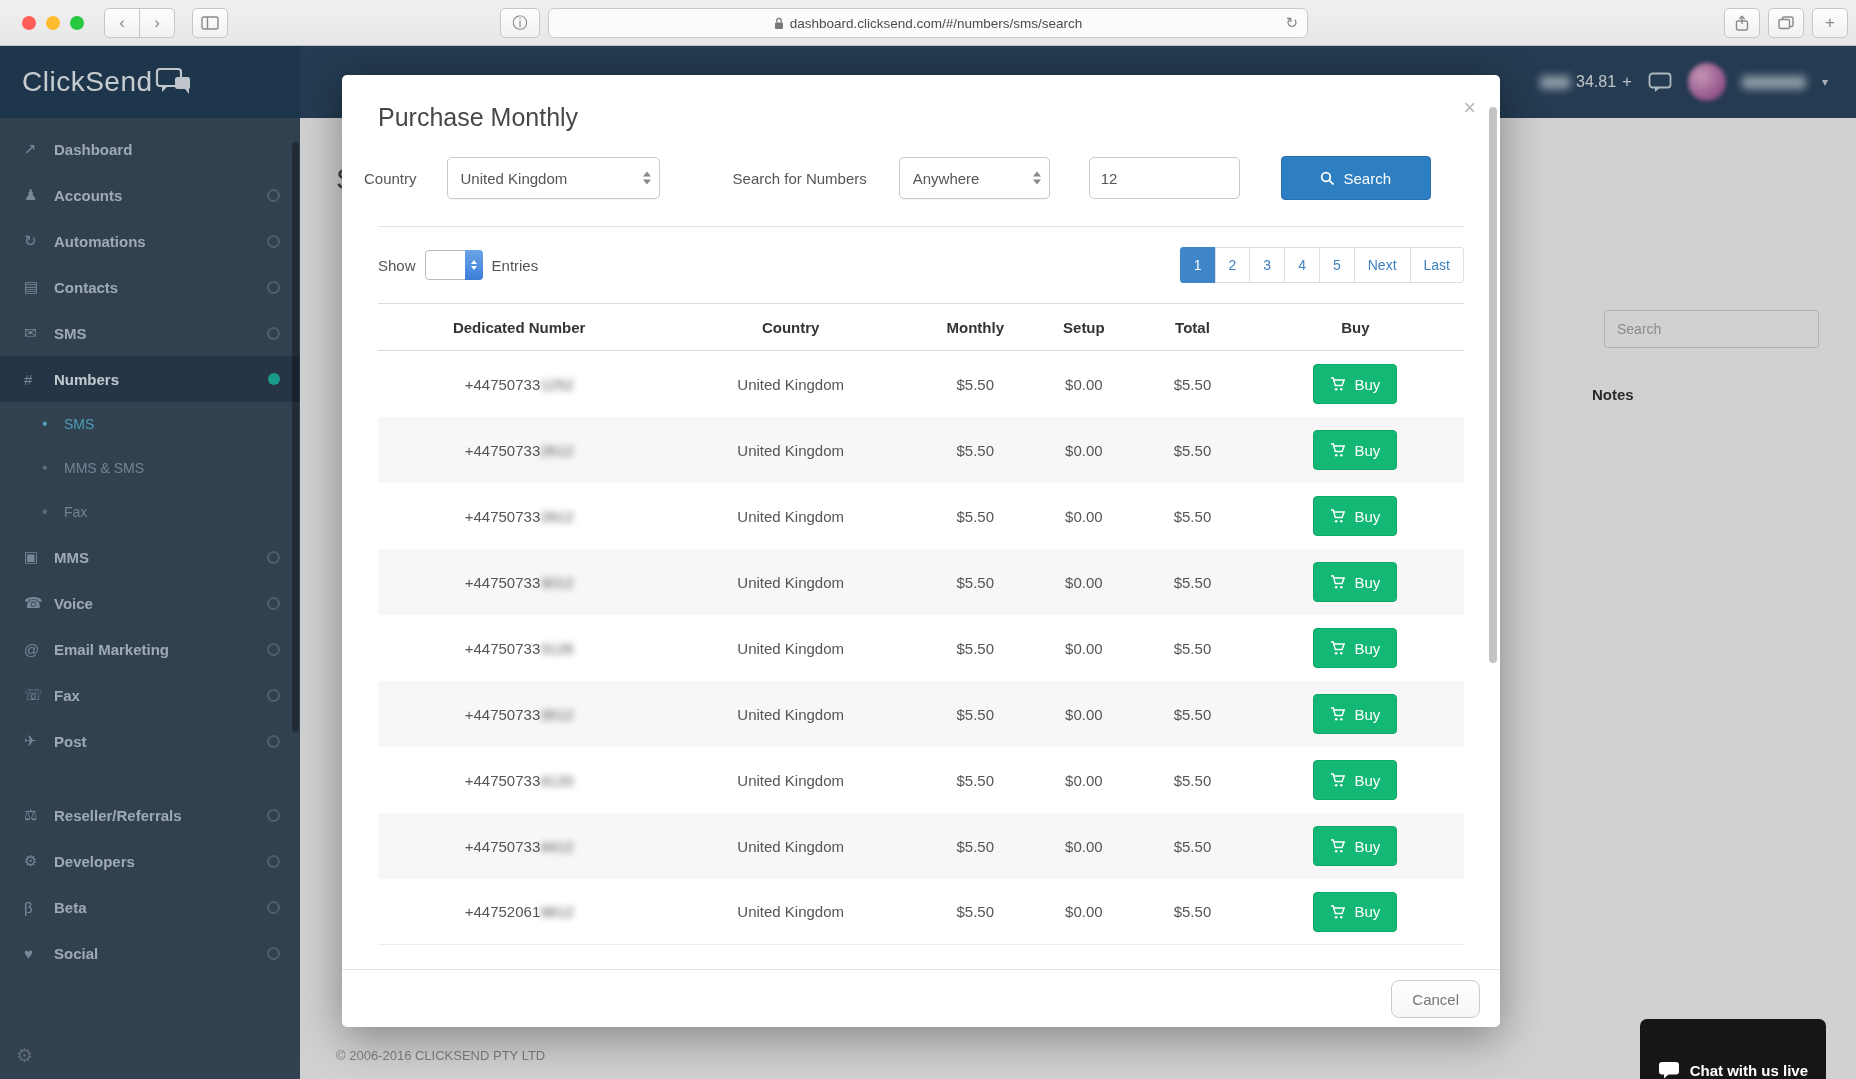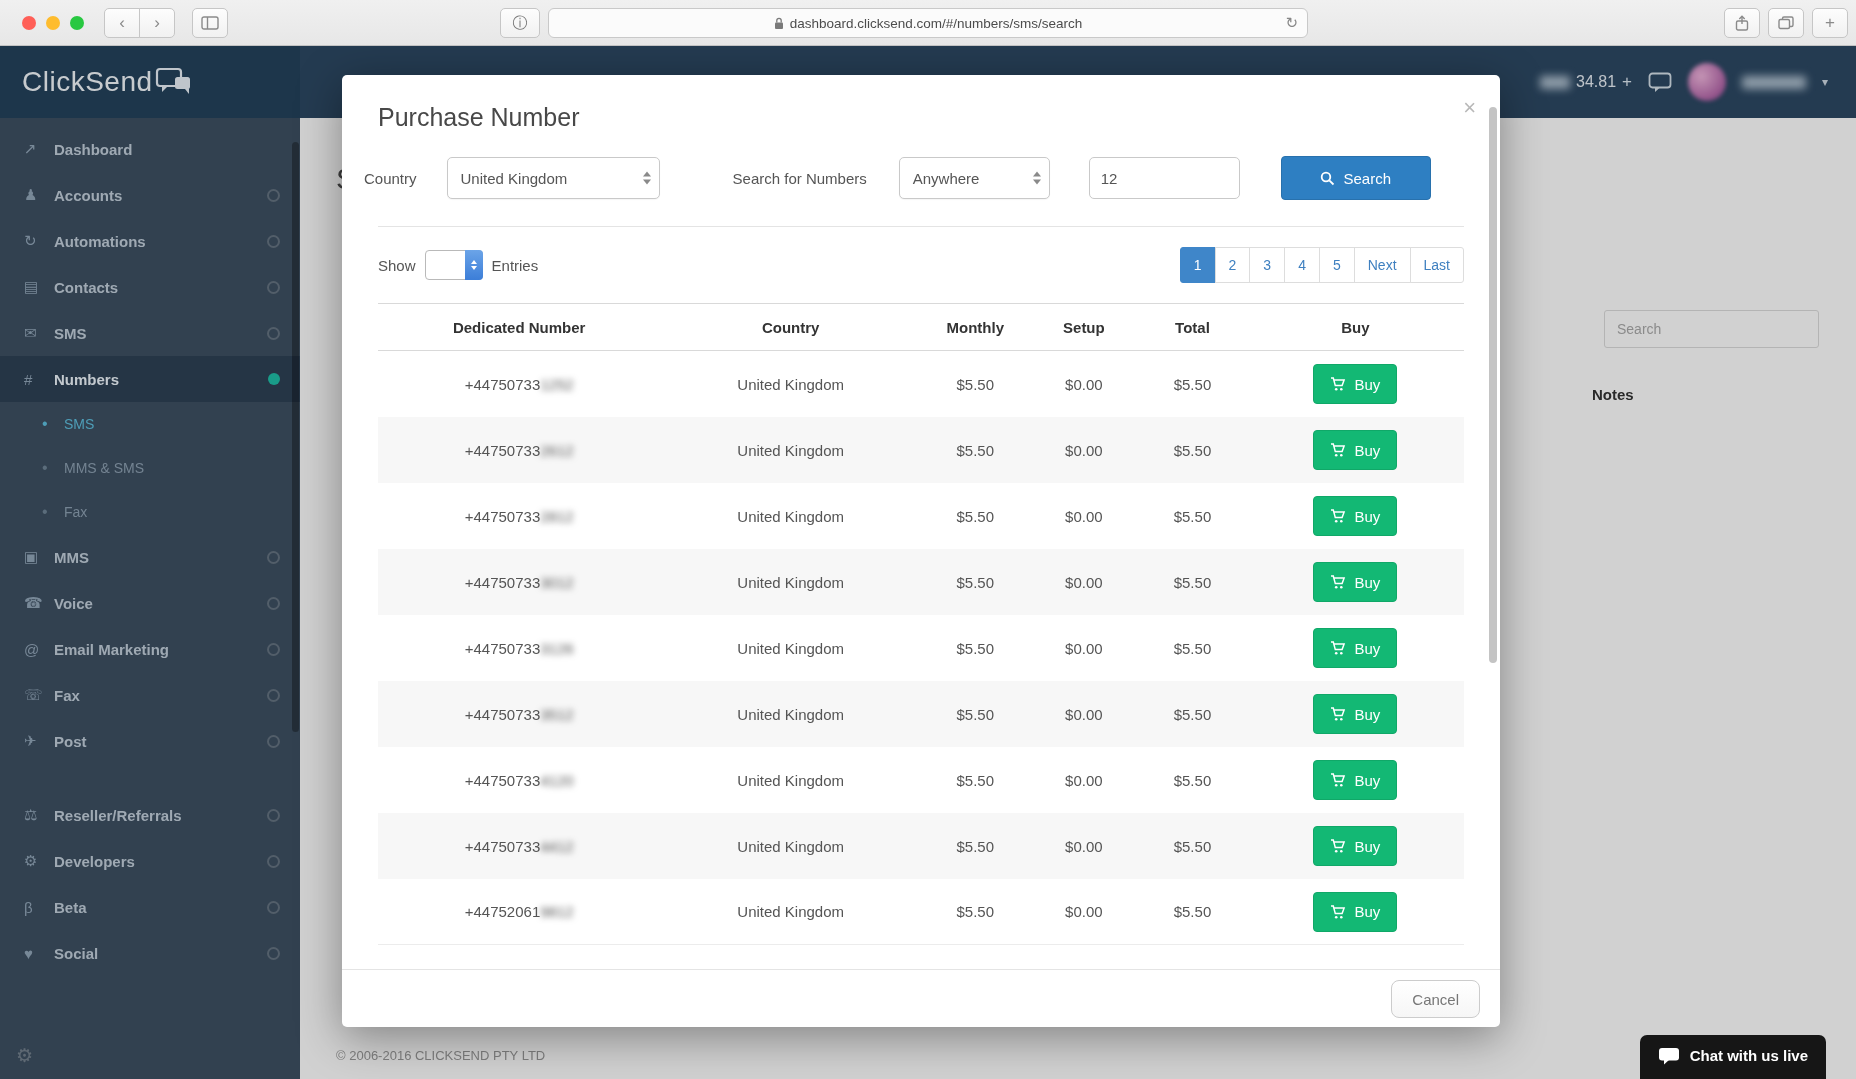--- a/index.html
+++ b/index.html
@@ -54,21 +54,21 @@
   .page-title { position:absolute; left:36px; top:44px; font-size:30px; color:#4c4c4c; }
   .behind-search { position:absolute; right:37px; top:192px; width:215px; height:38px; border:1px solid #dcdcdc; border-radius:3px; padding:0 12px; font-size:14px; color:#555; background:#fff; }
   .behind-search::placeholder { color:#aaa; }
   .notes { position:absolute; left:1292px; top:268px; font-size:15px; font-weight:bold; color:#333; }
   .copyright { position:absolute; left:36px; bottom:16px; font-size:13px; color:#9a9a9a; }
 
   
   .overlay { position:absolute; top:46px; left:0; right:0; bottom:0; background:rgba(0,0,0,.18); z-index:5; }
 
   
-  .chat-widget { position:absolute; right:30px; bottom:0; height:44px; background:#161616; border-radius:7px 7px 0 0; display:flex; align-items:flex-start; gap:10px; padding:12px 18px; z-index:9; cursor:pointer; }
+  .chat-widget { position:absolute; right:30px; bottom:0; height:60px; background:#161616; border-radius:7px 7px 0 0; display:flex; align-items:flex-end; gap:10px; padding:0 18px; z-index:9; cursor:pointer; }
   .chat-widget .txt { color:#fff; font-size:15px; font-weight:bold; }
 
   
   .modal { position:absolute; left:342px; top:75px; width:1158px; height:952px; background:#fff; border-radius:5px; box-shadow:0 10px 45px rgba(0,0,0,.38); z-index:10; }
   .m-close { position:absolute; top:20px; right:24px; font-size:22px; color:#b8b8b8; cursor:pointer; }
   .m-title { padding:28px 36px 16px; font-size:25px; color:#484848; }
   .m-form { display:flex; align-items:center; padding:8px 0 26px 22px; }
   .flabel { font-size:15px; color:#555; }
   .selectbox { height:42px; background:#fff; border:1px solid #c9c9c9; border-radius:5px; display:flex; align-items:center; padding:0 30px 0 13px; font-size:15px; color:#555; position:relative; cursor:pointer; box-shadow:0 1px 1px rgba(0,0,0,.04); }
   .selectbox .arrows { position:absolute; right:8px; top:50%; transform:translateY(-50%); display:flex; flex-direction:column; gap:3px; }
@@ -290,21 +290,21 @@
 <div class="chat-widget">
   <svg width="22" height="18" viewBox="0 0 22 18">
       <rect x="1" y="1" width="20" height="12.5" rx="3" fill="#fff"></rect>
       <path d="M6 13 L6 17.5 L11 13 Z" fill="#fff"></path>
     </svg>
   <span class="txt">Chat with us live</span>
 </div>
 
 <div class="modal">
   <span class="m-close">×</span>
-  <div class="m-title">Purchase Number</div>
+  <div class="m-title">Purchase Monthly</div>
 
   <div class="m-form">
     <span class="flabel">Country</span>
     <div class="selectbox" style="margin-left:30px; width:213px;">
       <span>United Kingdom</span>
       <span class="arrows">
           <span class="tri-up"></span>
           <span class="tri-dn"></span>
         </span>
     </div>

